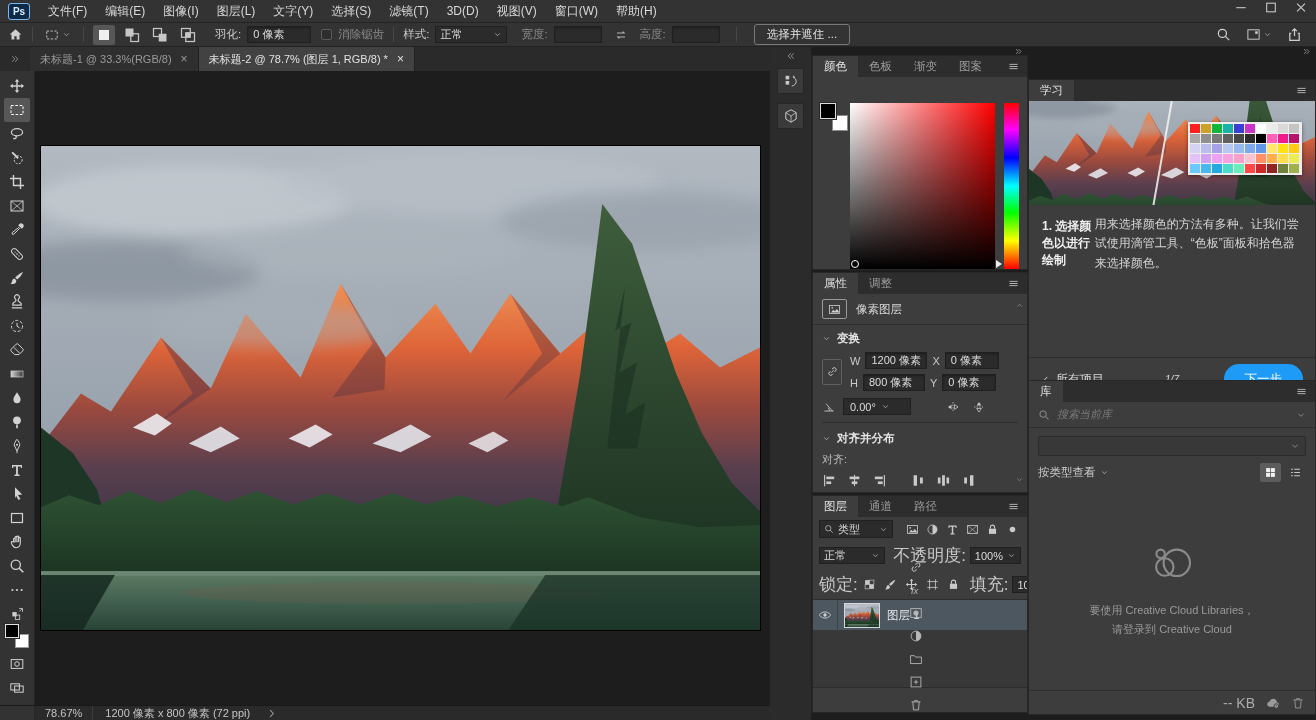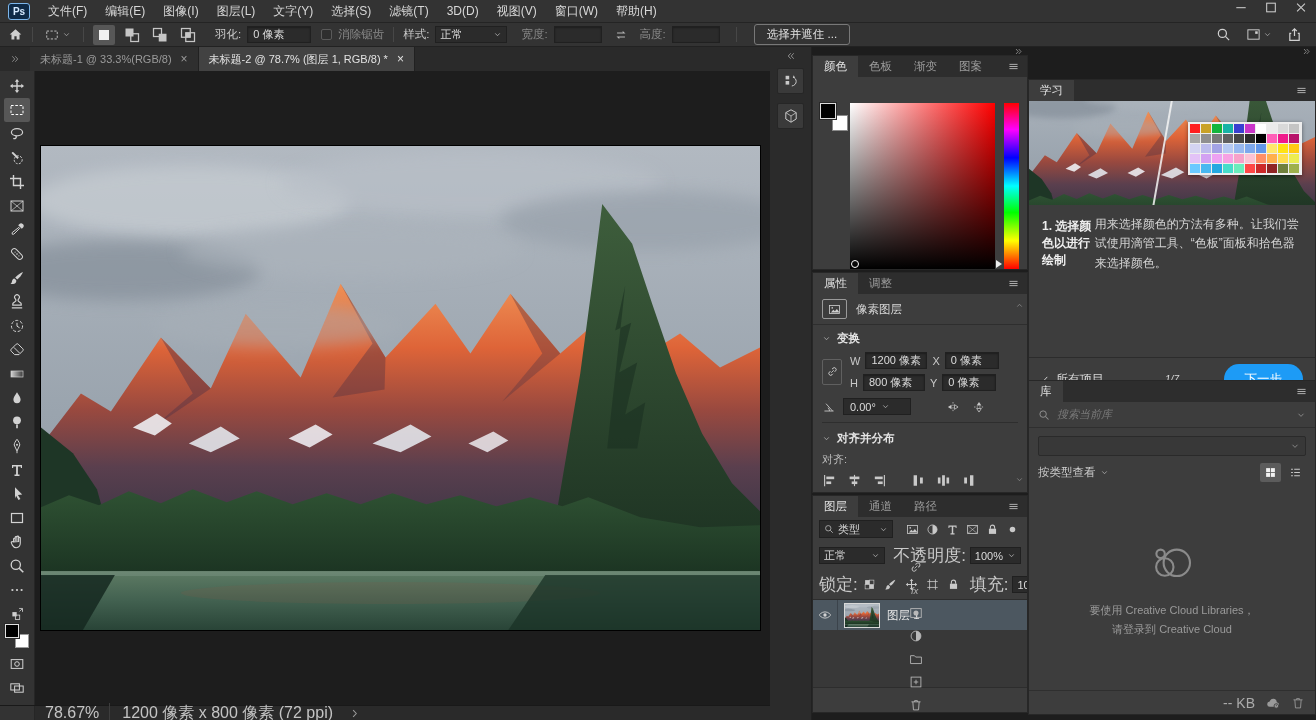--- a/index.html
+++ b/index.html
@@ -55,21 +55,21 @@
   .fgbg-tool { position:relative; width:24px; height:24px; margin:2px 0 4px; }
   .fgbg-tool .bg { position:absolute; right:0; bottom:0; width:14px; height:14px; background:#fff; border:1px solid #9a9a9a; }
   .fgbg-tool .fg { position:absolute; left:0; top:0; width:14px; height:14px; background:#000; border:1px solid #e0e0e0; box-shadow:0 0 0 1px #2a2a2a; }
 
   
   #canvas { position:absolute; left:35px; top:71px; width:735px; height:634px; background:#1d1d1d; overflow:hidden; z-index:1; }
   .doc-image { position:absolute; left:6px; top:75px; width:719px; height:484px; outline:1px solid #000; }
   .doc-image svg { display:block; width:100%; height:100%; }
 
   
-  #statusbar { position:absolute; left:0; top:705px; width:770px; height:15px; background:#2a2a2a; border-top:1px solid #191919; display:flex; align-items:center; font-size:16px; color:#c4c4c4; z-index:5; }
+  #statusbar { position:absolute; left:0; top:705px; width:770px; height:15px; background:#2a2a2a; border-top:1px solid #191919; display:flex; align-items:center; font-size:11px; color:#c4c4c4; z-index:5; }
   .sb-toolpad { width:35px; height:100%; background:#333; border-right:1px solid #262626; }
   .sb-zoom { padding:0 10px; }
   .sb-info { padding:0 12px; border-left:1px solid #3d3d3d; }
   .sb-chev { width:11px; height:11px; color:#9a9a9a; margin-left:4px; }
 
   
   #strip { position:absolute; left:770px; top:47px; width:42px; height:673px; background:#2b2b2b; border-right:1px solid #212121; display:flex; flex-direction:column; align-items:center; z-index:2; }
   .strip-chev { margin:4px 0 7px; width:10px; height:10px; color:#9a9a9a; }
   .strip-btn { width:27px; height:26px; background:#3a3a3a; border:1px solid #262626; border-radius:2px; display:flex; align-items:center; justify-content:center; color:#c9c9c9; margin-bottom:9px; }
   .strip-btn [data-icon]{ width:16px; height:16px; }

